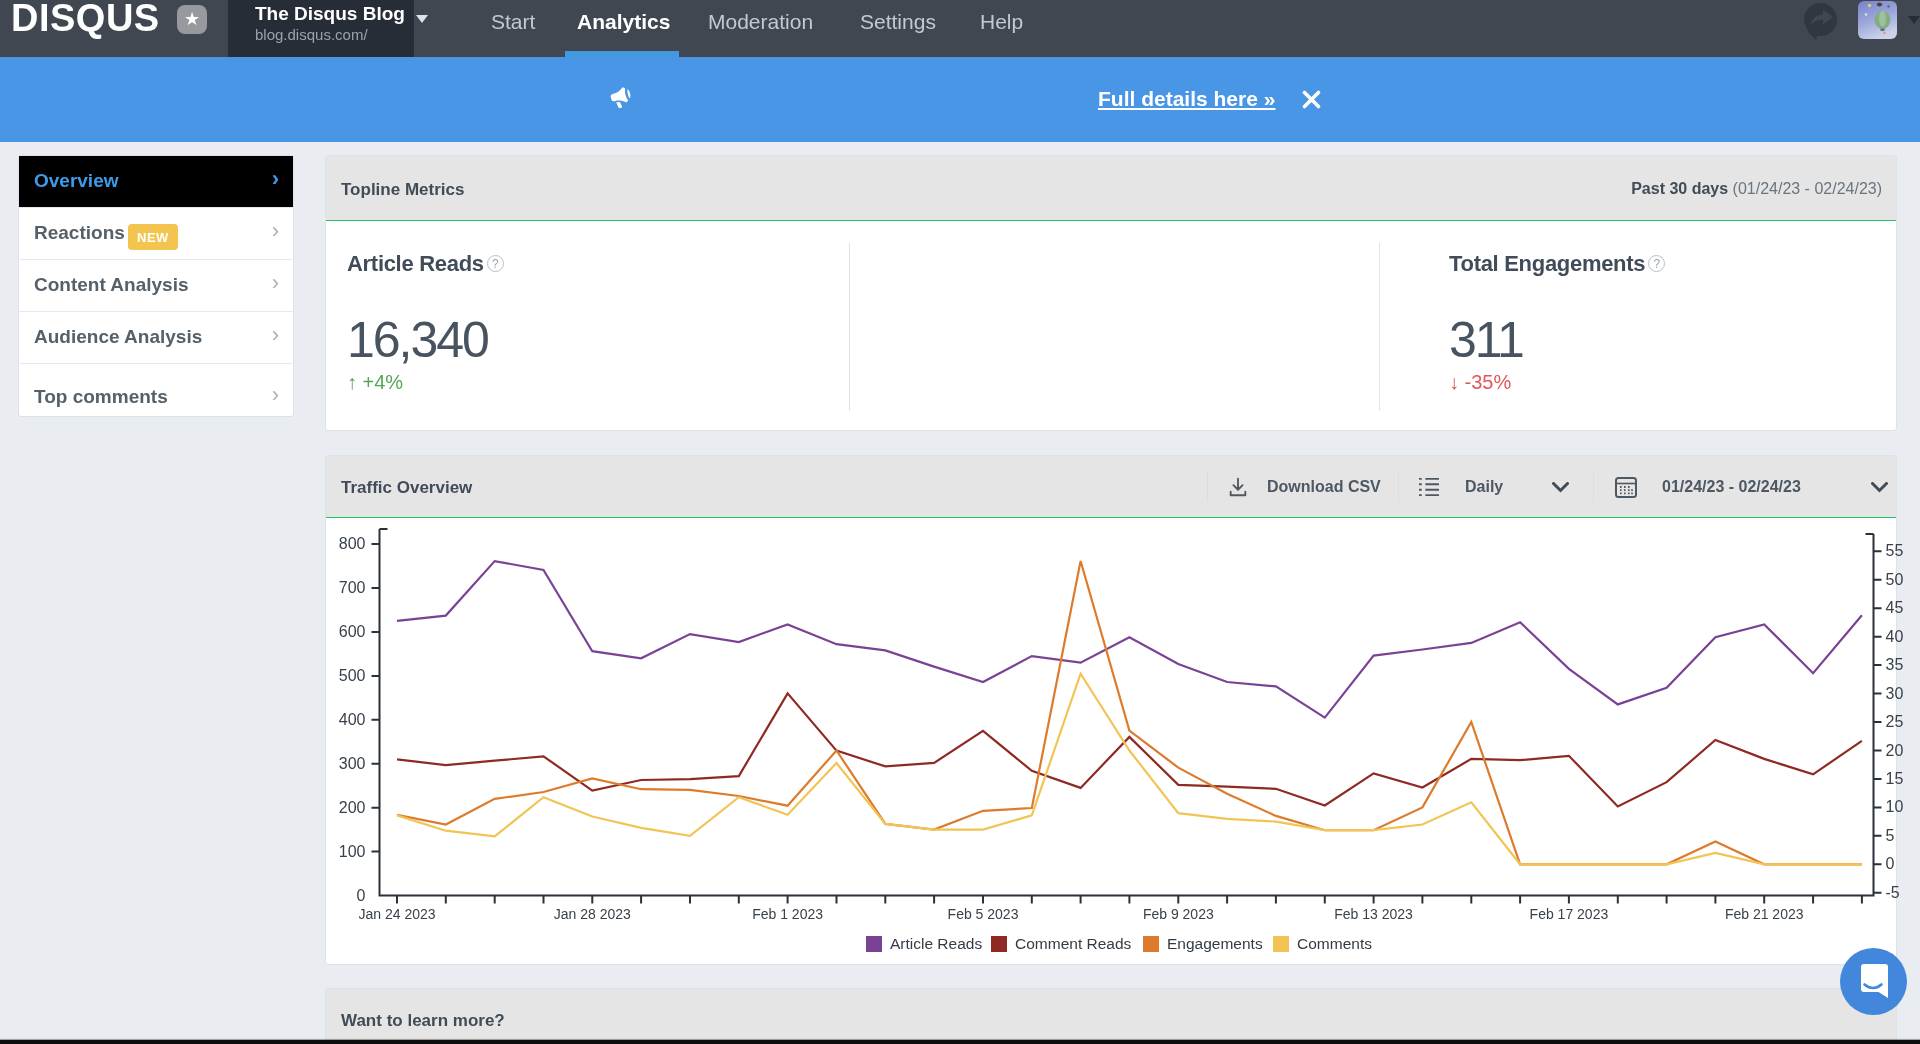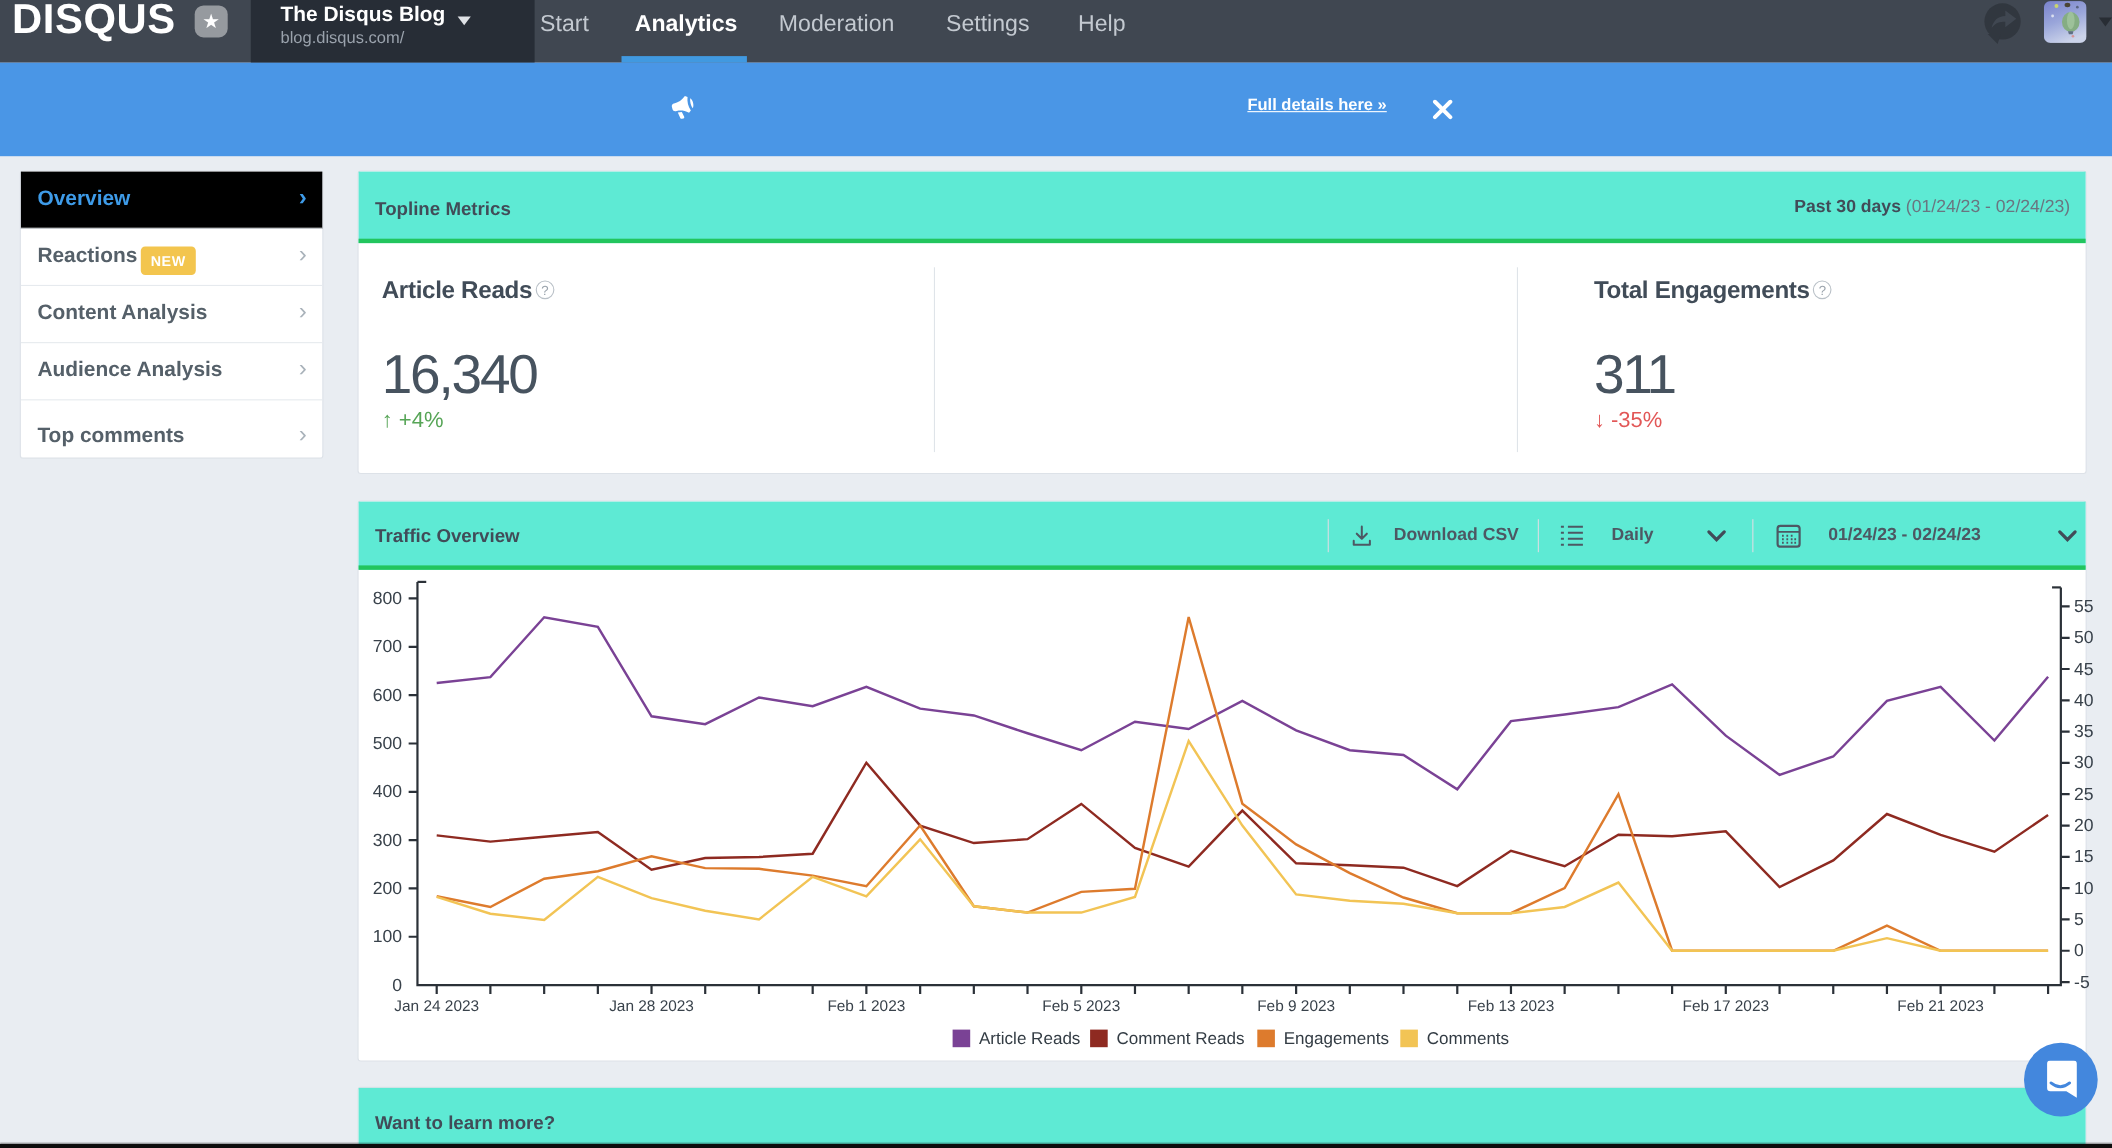--- a/index.html
+++ b/index.html
@@ -4,40 +4,40 @@
 <title>Disqus Analytics</title>
 <style>
 * { margin:0; padding:0; box-sizing:border-box; }
 html,body { width:1920px; height:1044px; overflow:hidden; }
 body { font-family:"Liberation Sans", sans-serif; background:#e9edf2; position:relative; }
 
 
 #nav { position:absolute; left:0; top:0; width:1920px; height:57px; background:#404751; }
 #logo { position:absolute; left:11px; top:0; height:40px; line-height:36px; color:#fff; font-weight:bold; font-size:38px; letter-spacing:0.5px; }
 #logobadge { position:absolute; left:177px; top:5px; width:30px; height:29px; background:rgba(255,255,255,0.45); border-radius:8px; color:#fff; text-align:center; font-size:18px; line-height:29px; }
-#sitesel { position:absolute; left:228px; top:0; width:258px; height:57px; background:#272d36; }
+#sitesel { position:absolute; left:228px; top:0; width:186px; height:57px; background:#272d36; }
 #sitesel .t1 { position:absolute; left:27px; top:3px; color:#fff; font-weight:bold; font-size:19px; }
 #sitesel .t2 { position:absolute; left:27px; top:26px; color:#9aa2ac; font-size:15px; }
 #sitesel .car { position:absolute; left:188px; top:15px; width:0; height:0; border-left:6.5px solid transparent; border-right:6.5px solid transparent; border-top:8px solid #dfe2e6; }
 .navitem { position:absolute; top:0; height:57px; line-height:44px; color:#c3c9d0; font-size:21px; }
 .navitem.active { color:#fff; font-weight:bold; }
 #navunderline { position:absolute; left:565px; top:51px; width:114px; height:6px; background:#4199e0; }
 #bubblebtn { position:absolute; left:1804px; top:3px; width:33px; height:33px; background:#31373f; border-radius:50%; }
 #bubbletail { position:absolute; left:1807px; top:31px; width:0; height:0; border-left:9px solid transparent; border-right:3px solid transparent; border-top:9px solid #31373f; }
 #avatar { position:absolute; left:1858px; top:1px; width:39px; height:38px; border-radius:6px; overflow:hidden; }
 #avcaret { position:absolute; left:1908px; top:16px; width:0; height:0; border-left:6px solid transparent; border-right:6px solid transparent; border-top:8px solid #282d34; }
 
 
 #banner { position:absolute; left:0; top:57px; width:1920px; height:85px; background:#4a96e6; color:#fff; }
 #banner .msg { position:absolute; left:648px; top:30px; font-size:21px; font-weight:bold; }
-#banner .lnk { position:absolute; left:1098px; top:30px; font-size:15px; font-weight:bold; text-decoration:underline;margin-left:36px; }
+#banner .lnk { position:absolute; left:1098px; top:30px; font-size:21px; font-weight:bold; text-decoration:underline; }
 
 
 .card { position:absolute; background:#fff; border:1px solid #dde2e8; border-radius:3px; }
-.cardhead { background:#5eead4; border-bottom:4px solid #22c55e; }
+.cardhead { background:#e5e5e5; border-bottom:1px solid #22c55e; }
 .htitle { color:#414c58; font-weight:bold; font-size:17px; }
 
 
 #side { left:18px; top:155px; width:276px; height:262px; }
 .sitem { position:absolute; left:0; width:274px; height:52px; border-bottom:1px solid #e6eaee; }
 .sitem .lbl { position:absolute; left:15px; top:14px; font-size:19px; font-weight:bold; color:#556069; }
 .sitem .chev { position:absolute; right:14px; top:10px; font-size:22px; color:#a9b2ba; }
 .sitem.active { background:#000000; }
 .sitem.active .lbl, .sitem.active .chev { color:#3e9be8; }
 .sitem.active .chev { font-weight:bold; }

